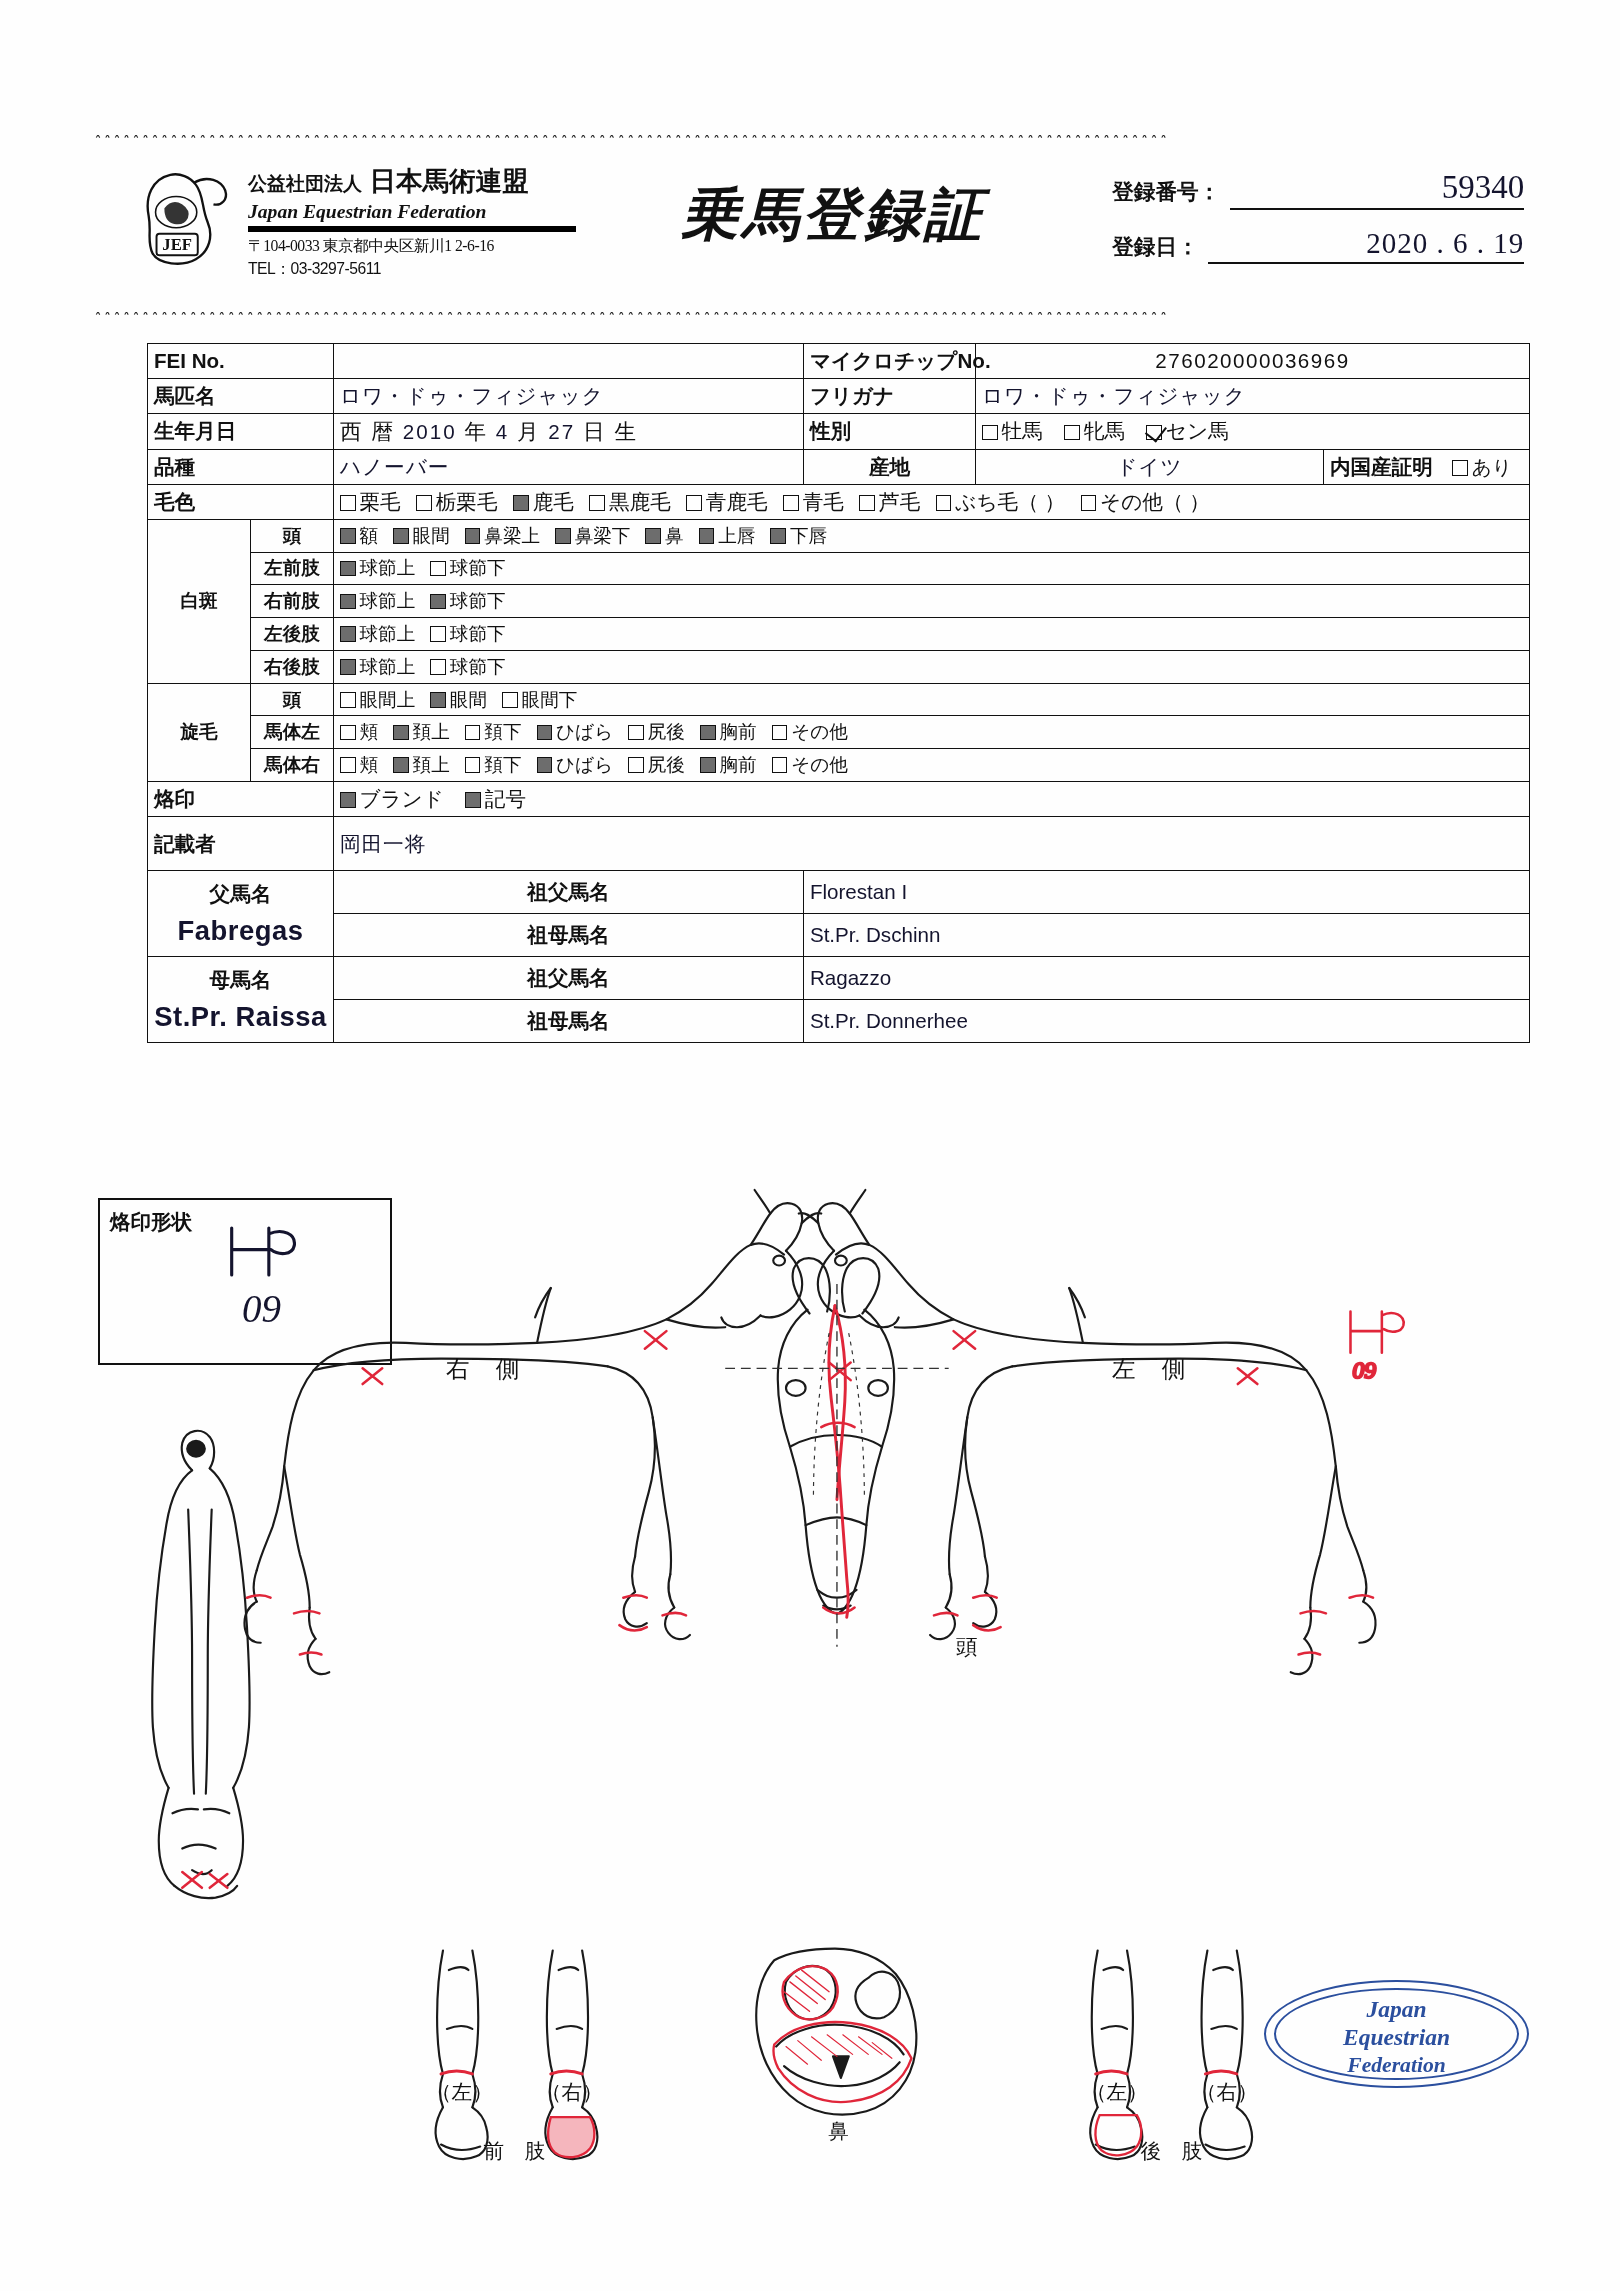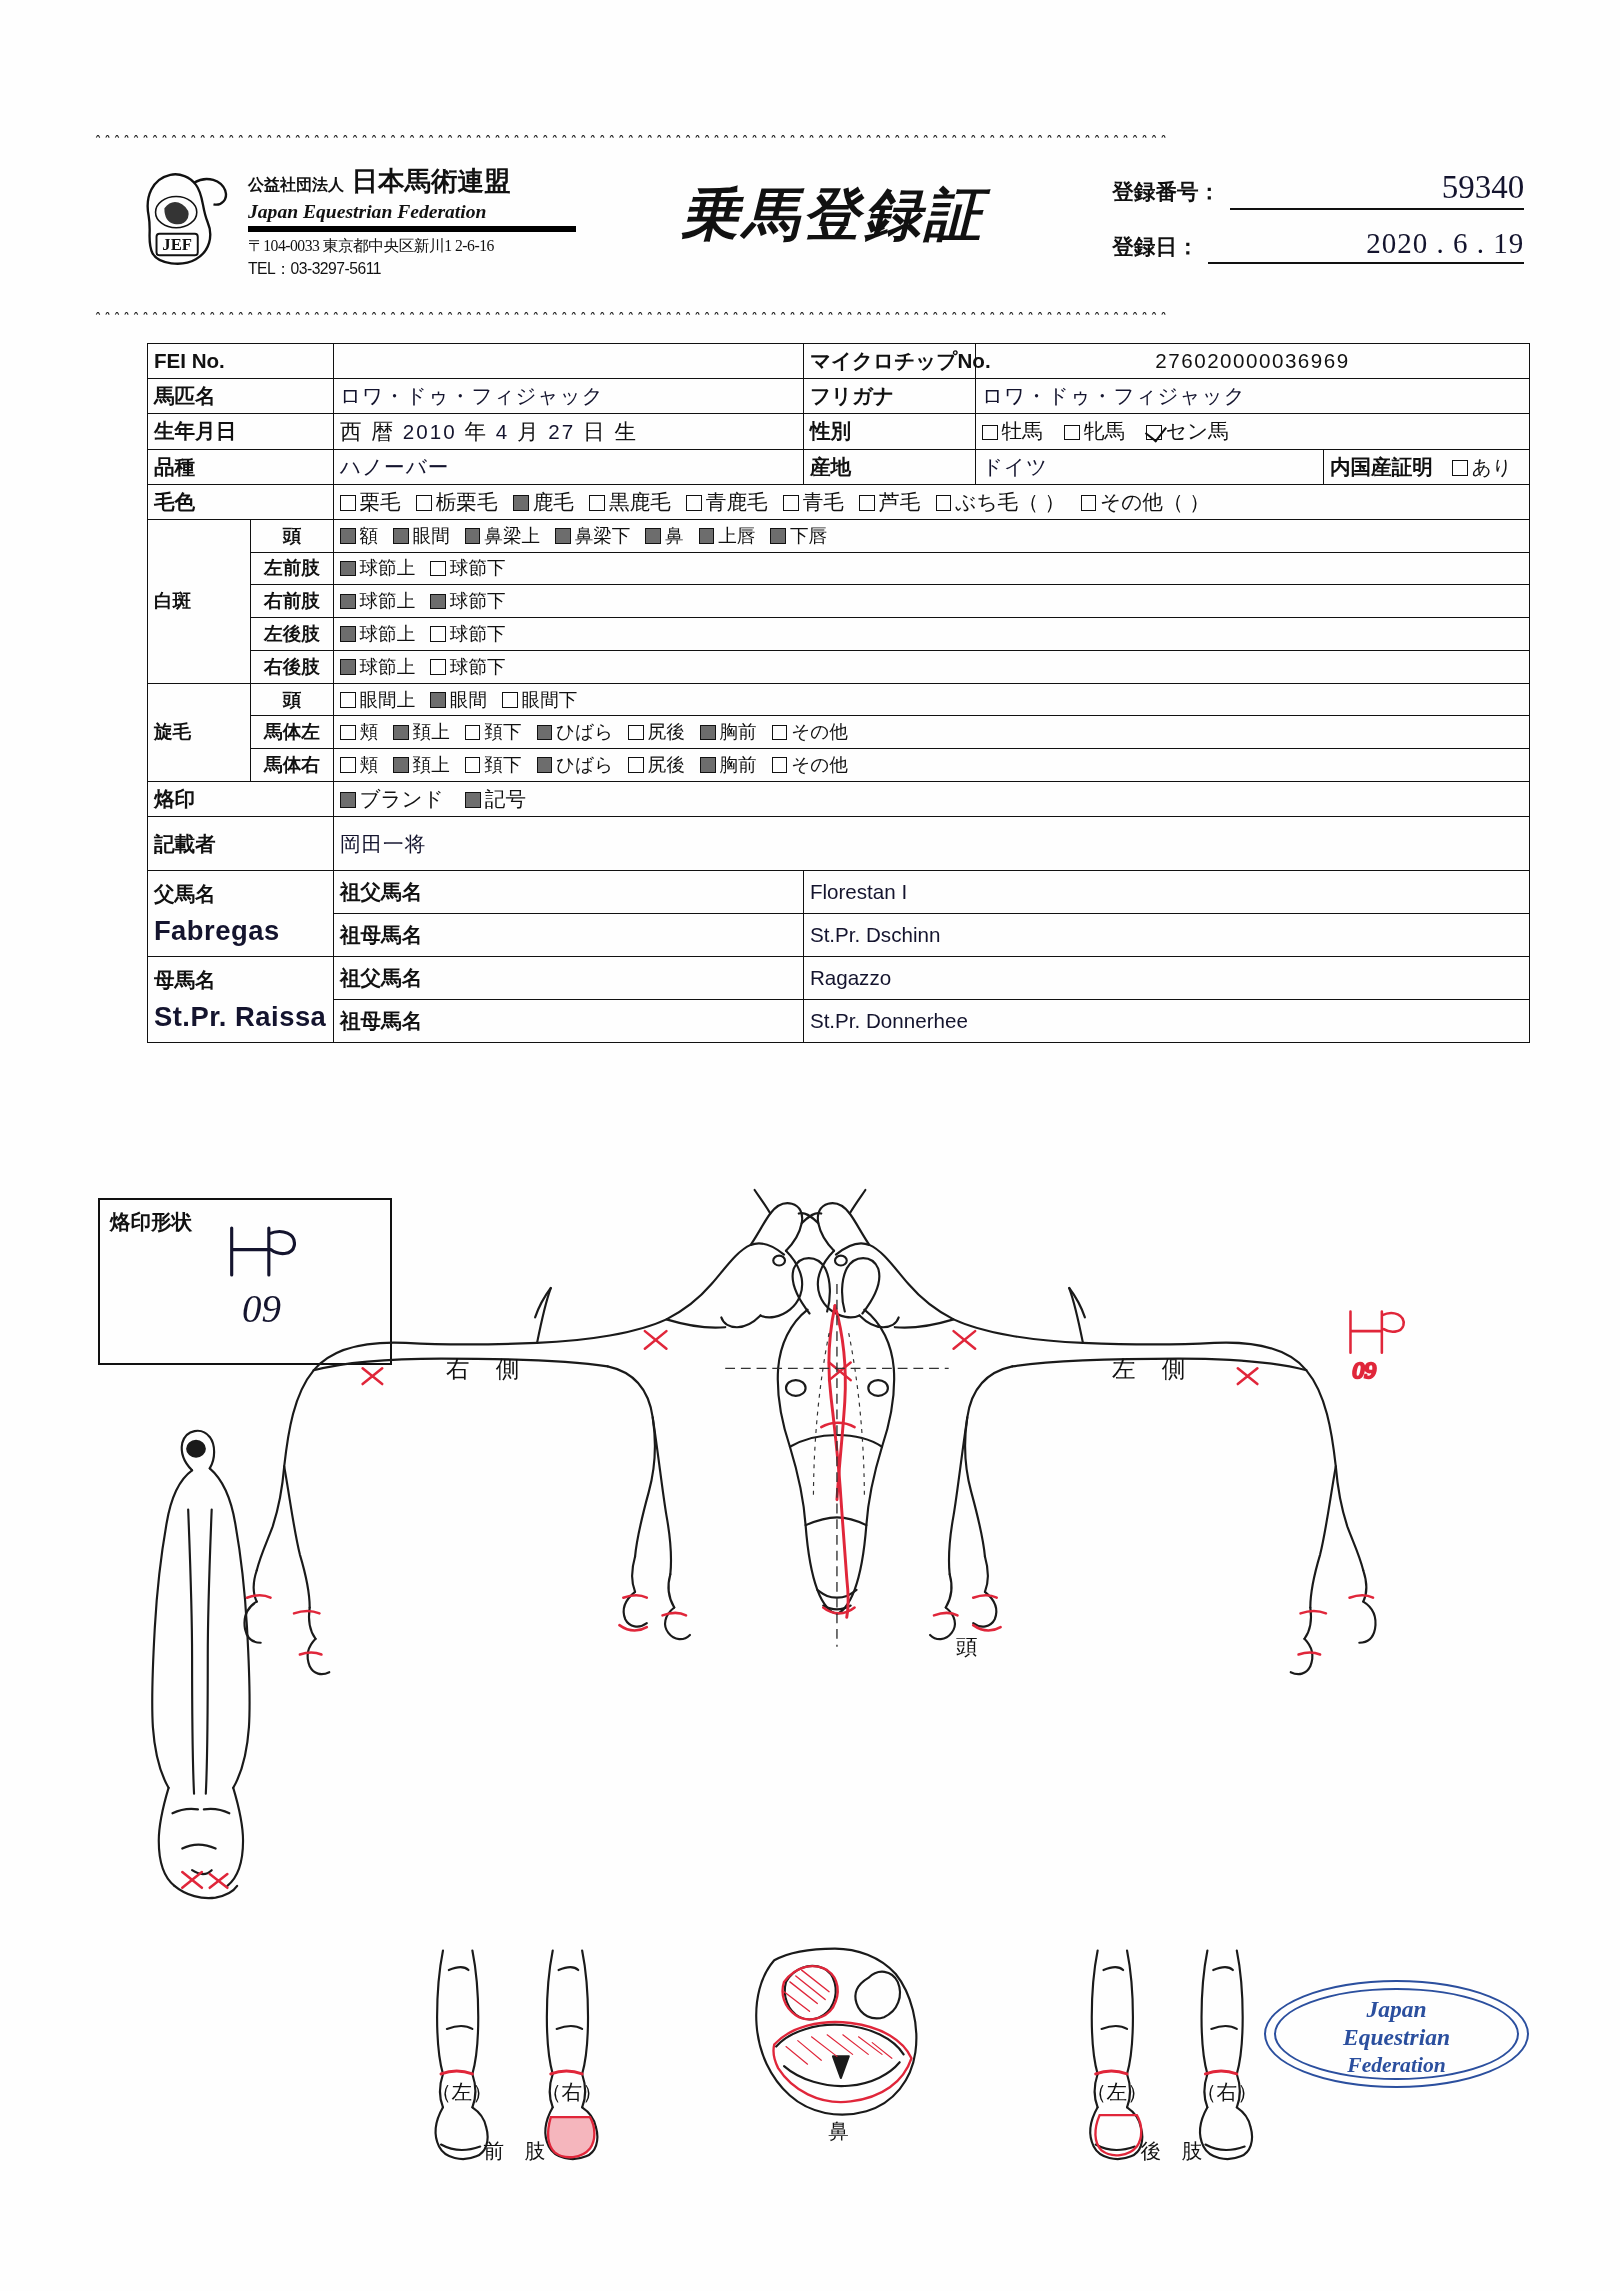--- a/index.html
+++ b/index.html
@@ -58,21 +58,21 @@
     left: 155px;
     top: 5.9px;
     width: 353px;
   }
   .fed-jp {
     font-size: 26.5px;
     font-weight: bold;
     letter-spacing: 0px;
     white-space: nowrap;
   }
-  .fed-jp .small { font-size: 16px; }
+  .fed-jp .small { font-size: 19px; }
   .fed-en {
     font-family: "Liberation Serif", serif;
     font-style: italic;
     font-size: 19.6px;
     font-weight: bold;
     margin-top: 2px;
     border-bottom: 6px solid #000000;
     padding-bottom: 2.9px;
     width: 328px;
   }
@@ -154,21 +154,21 @@
     font-size: 25.5px;
     color: #14142e;
     letter-spacing: 1px;
   }
   .val-mono {
     font-family: "Liberation Sans", sans-serif;
     font-size: 22.5px;
     text-align: center;
     letter-spacing: 1.5px;
   }
-  .center { text-align: left; }
+  .center { text-align: center; }
   .chk { white-space: nowrap; font-size: 19.6px; }
   .cb {
     display: inline-block;
     width: 13.7px; height: 13.7px;
     border: 1.6px solid #111;
     margin-right: 3.9px;
     vertical-align: -2px;
     background: #fff;
   }
   .cb.filled { background: #6d6d6d; }

